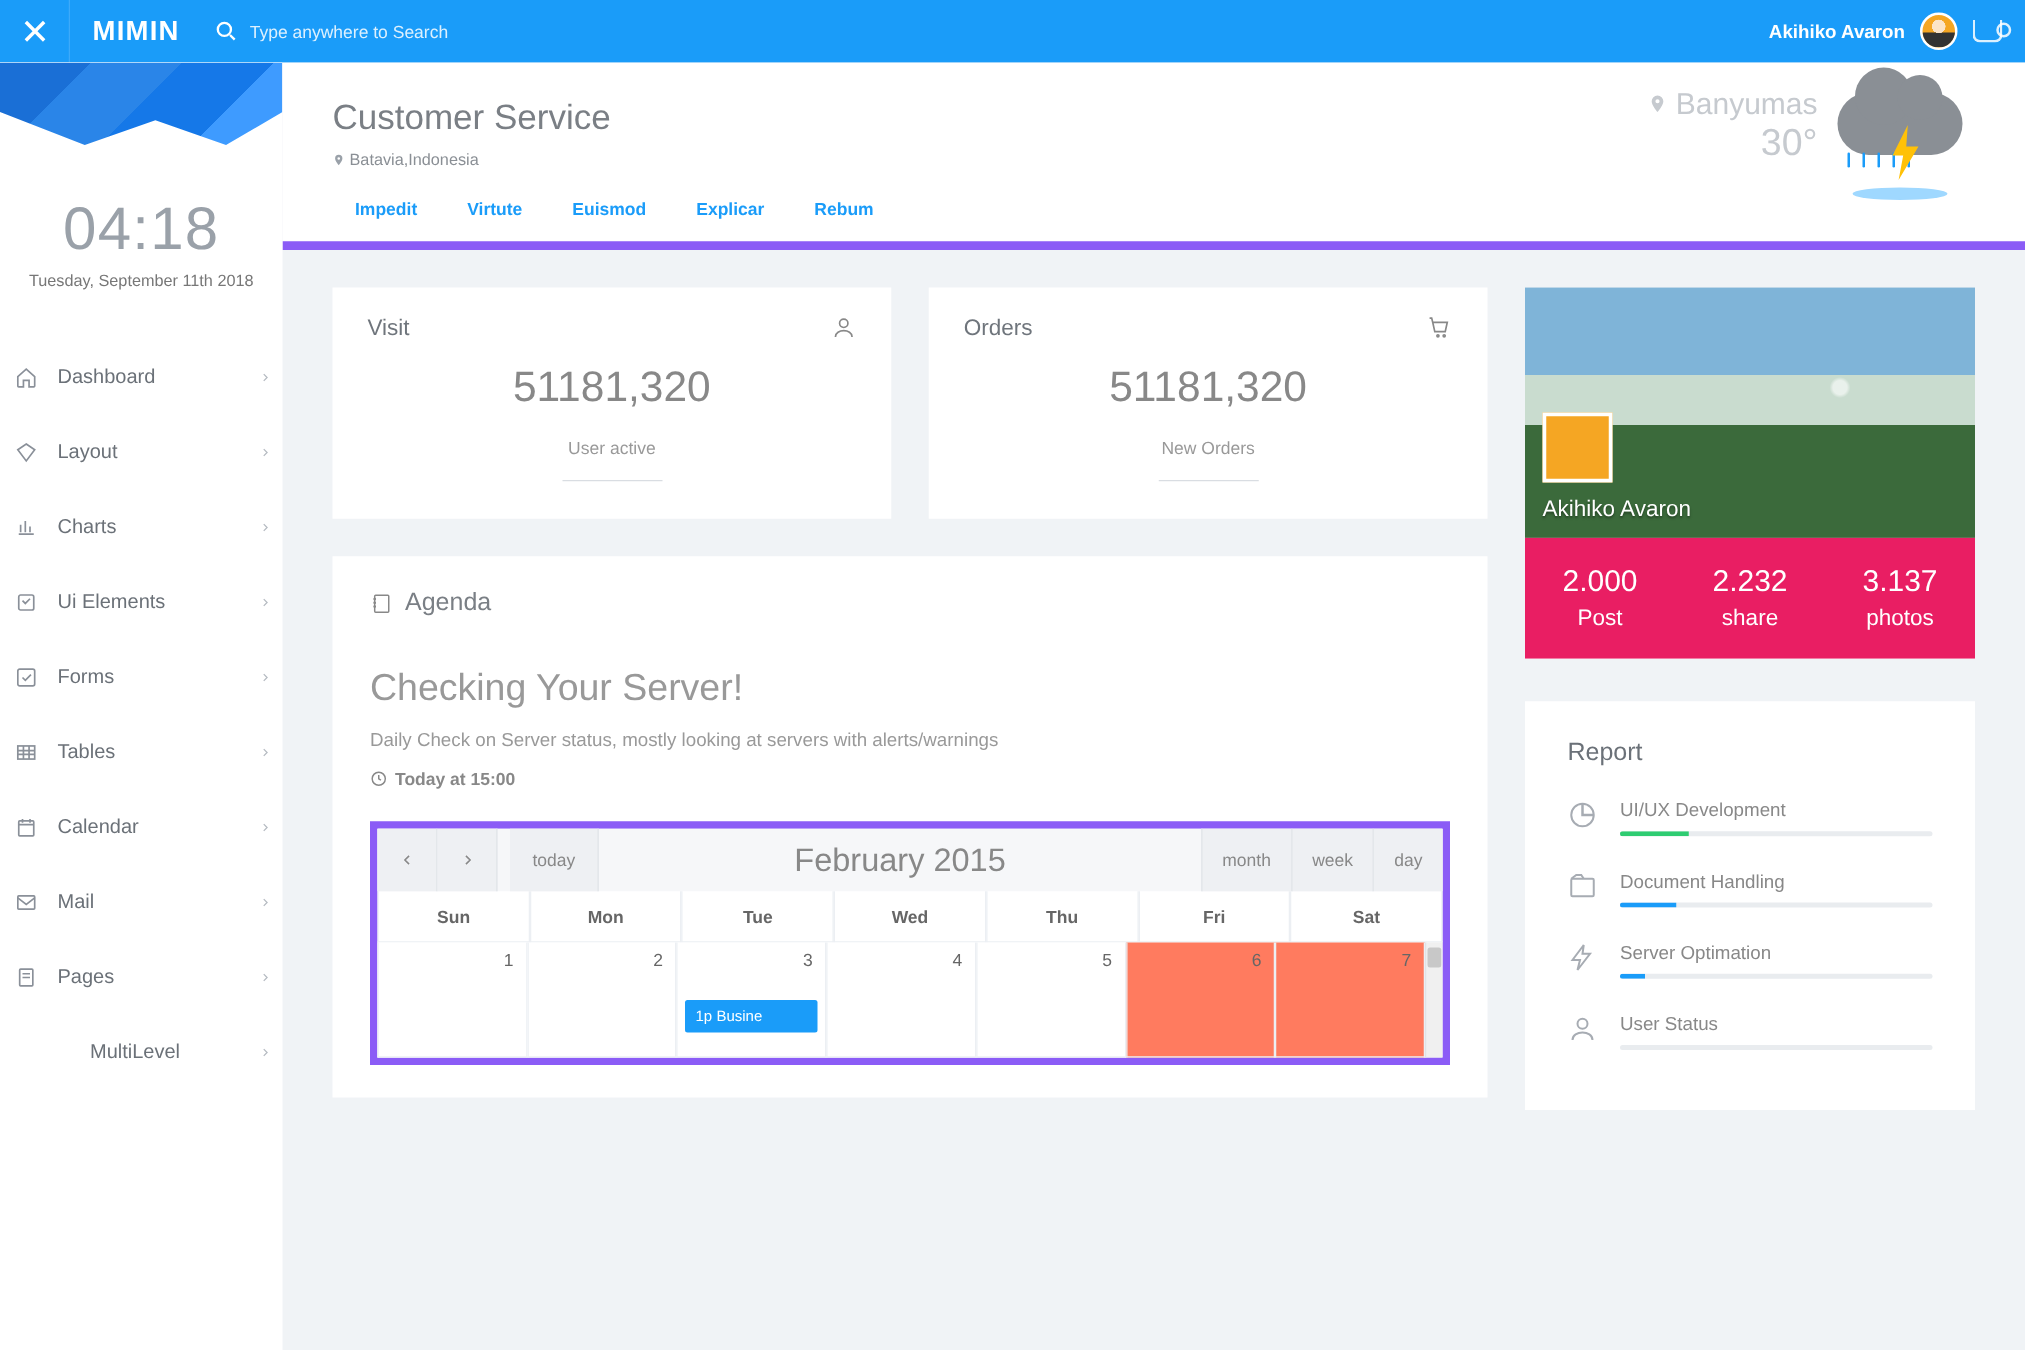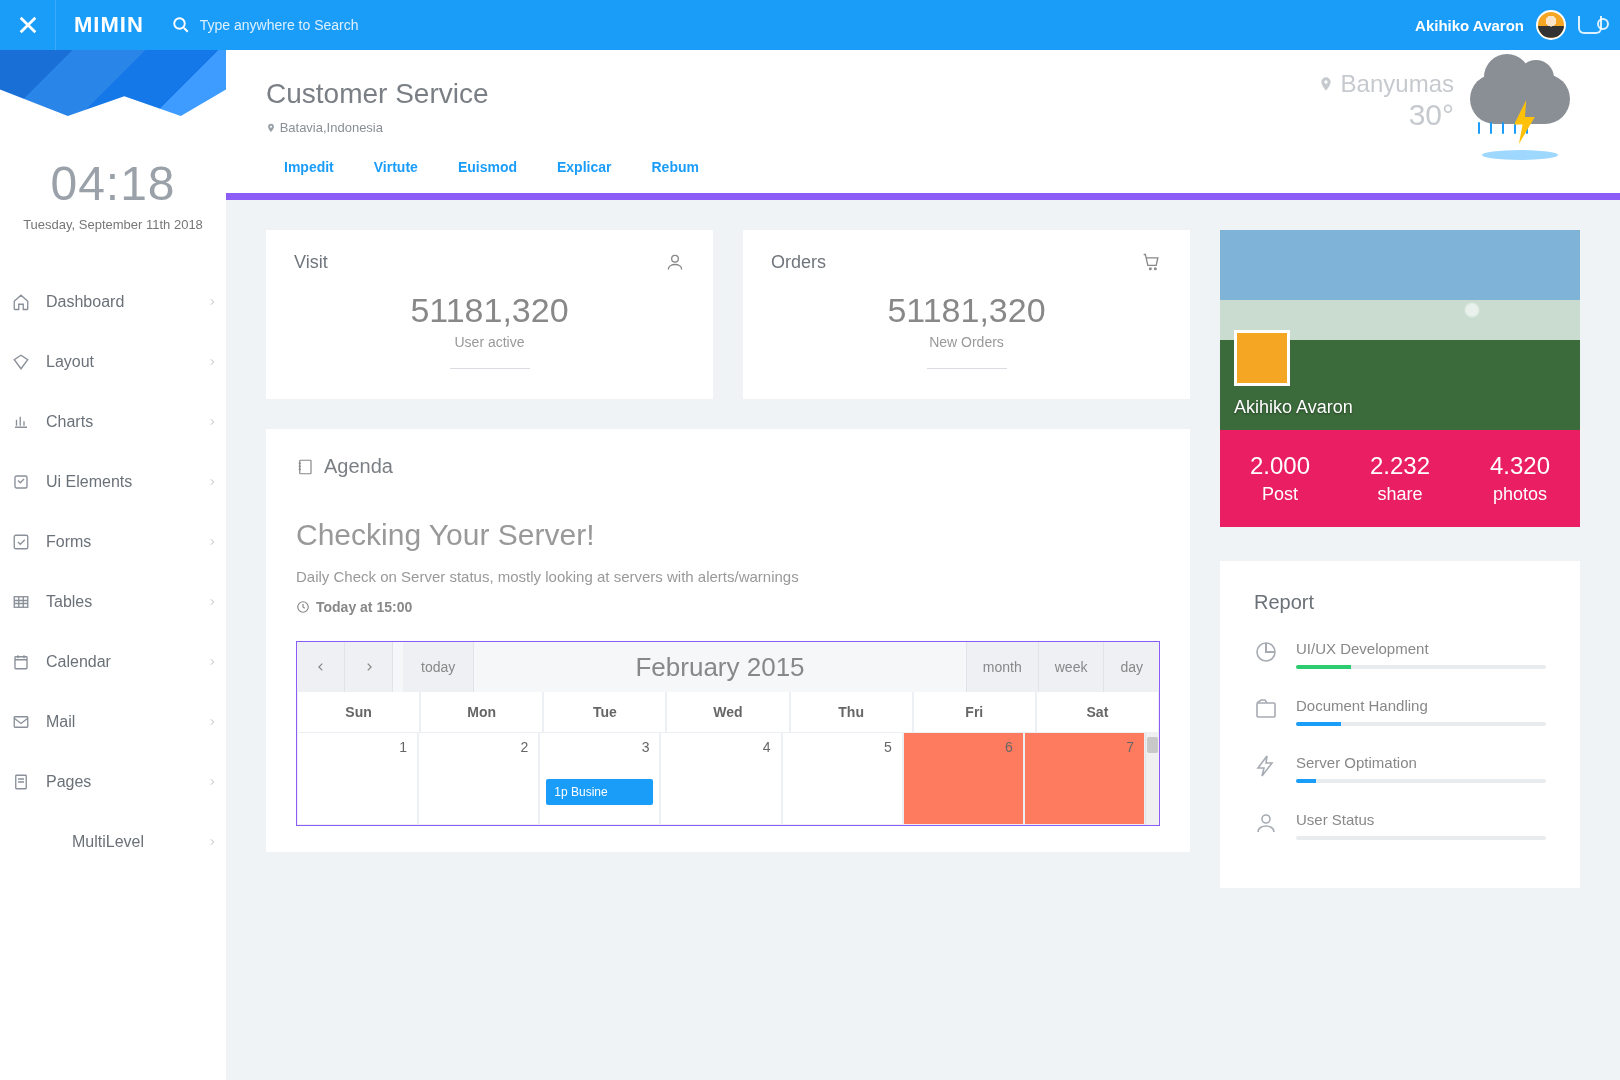--- a/index.html
+++ b/index.html
@@ -46,30 +46,30 @@
 .cloud::after { content:""; position:absolute; width:36px; height:36px; background:#8a8f95; border-radius:50%; top:-14px; left:48px;}
 .rain { position:absolute; top:52px; left:8px; display:flex; gap:10px;}
 .rain span{ width:2px; height:12px; background:#1a9cf9; border-radius:1px; }
 .puddle { position:absolute; top:80px; left:12px; width:76px; height:10px; background:#9fd8ff; border-radius:50%; }
 
 .content { padding: 30px 40px; display: grid; grid-template-columns: 1fr 360px; gap: 30px; align-items: start;}
 .cards-row { display: flex; gap: 30px; }
 .stat-card { background: #fff; flex: 1; padding: 22px 28px 30px; }
 .stat-card .top { display: flex; justify-content: space-between; color: #6f757c; font-size: 18px; margin-bottom: 18px;}
 .stat-card .num { font-size: 34px; color: #888; text-align: center; }
-.stat-card .sub { text-align: center; color: #999; font-size: 14px; margin-top: 4px; }
+.stat-card .sub { text-align: center; color: #999; font-size: 14px; margin-top: 20px; }
 .stat-card .line { width: 80px; height: 1px; background: #d9dde2; margin: 18px auto 0; }
 
 .agenda-card { background:#fff; margin-top: 30px; padding: 26px 30px; }
 .agenda-card .ahdr { display:flex; align-items:center; gap:10px; color:#7a7f85; font-size:20px; margin-bottom: 40px;}
 .agenda-card h2 { font-size: 30px; color: #999; font-weight: 400; margin-bottom: 16px;}
 .agenda-card .desc { color: #999; font-size: 15px; margin-bottom: 14px;}
 .agenda-card .when { color: #888; font-size: 14px; font-weight: 600; display:flex; gap:6px; align-items:center;}
 
-.cal { margin-top: 26px; border:1px solid #8b5cf6; }
+.cal { margin-top: 26px; border:6px solid #8b5cf6; }
 .cal-top { display:flex; align-items:center; background:#f6f7f9; height:50px; }
 .cal-top .navbtn { width:48px; height:50px; display:flex; align-items:center; justify-content:center; border-right:1px solid #e0e3e8; cursor:pointer; color:#888; background:#eef0f3;}
 .cal-top .today { padding: 0 18px; height:50px; display:flex; align-items:center; border-right:1px solid #e0e3e8; background:#eef0f3; color:#888; font-size:14px; margin-left:10px; cursor:pointer;}
 .cal-top .title { flex:1; text-align:center; font-size:26px; color:#888; }
 .cal-top .views { display:flex; }
 .cal-top .views div { padding:0 16px; height:50px; display:flex; align-items:center; color:#888; background:#eef0f3; border-left:1px solid #e0e3e8; cursor:pointer; font-size:14px;}
 .cal-head { display:grid; grid-template-columns: repeat(7,1fr); }
 .cal-head div { text-align:center; padding:12px 0; font-weight:700; color:#666; font-size:14px; border:1px solid #eceff3; border-top:none;}
 .cal-body { display:grid; grid-template-columns: repeat(7,1fr) 14px; position:relative;}
 .cell { height:92px; border:1px solid #eceff3; border-top:none; padding:6px; position:relative; background:#fff;}
@@ -428,21 +428,21 @@
             <div class="stats" id="pstats">
                 <div>
                   <div class="n">2.000</div>
                   <div class="l">Post</div>
                 </div>
                 <div>
                   <div class="n">2.232</div>
                   <div class="l">share</div>
                 </div>
                 <div>
-                  <div class="n">4.320</div>
+                  <div class="n">3.137</div>
                   <div class="l">photos</div>
                 </div>
               </div>
           </div>
 
           <div class="report-card">
             <h3>Report</h3>
             <div id="reps">
                 <div class="rep">
                   <div class="ric">

